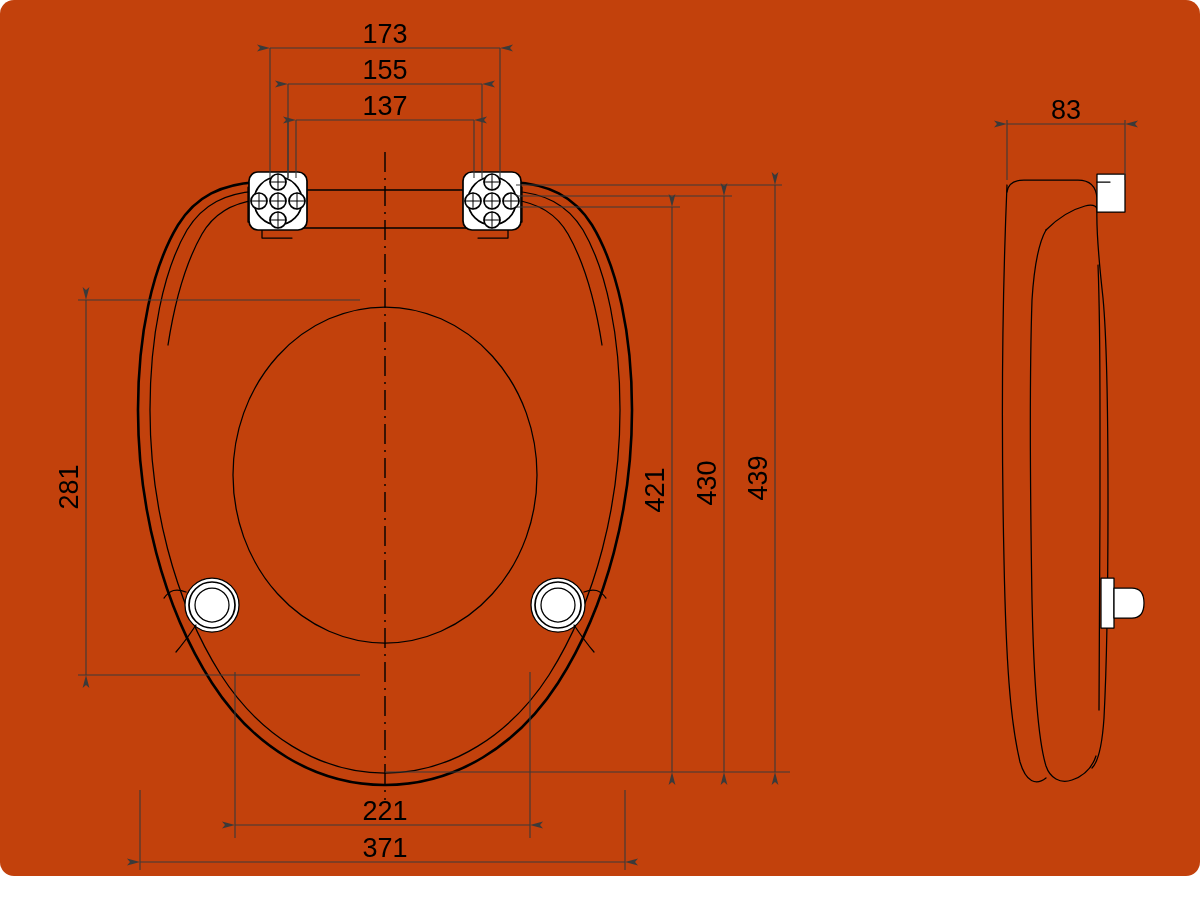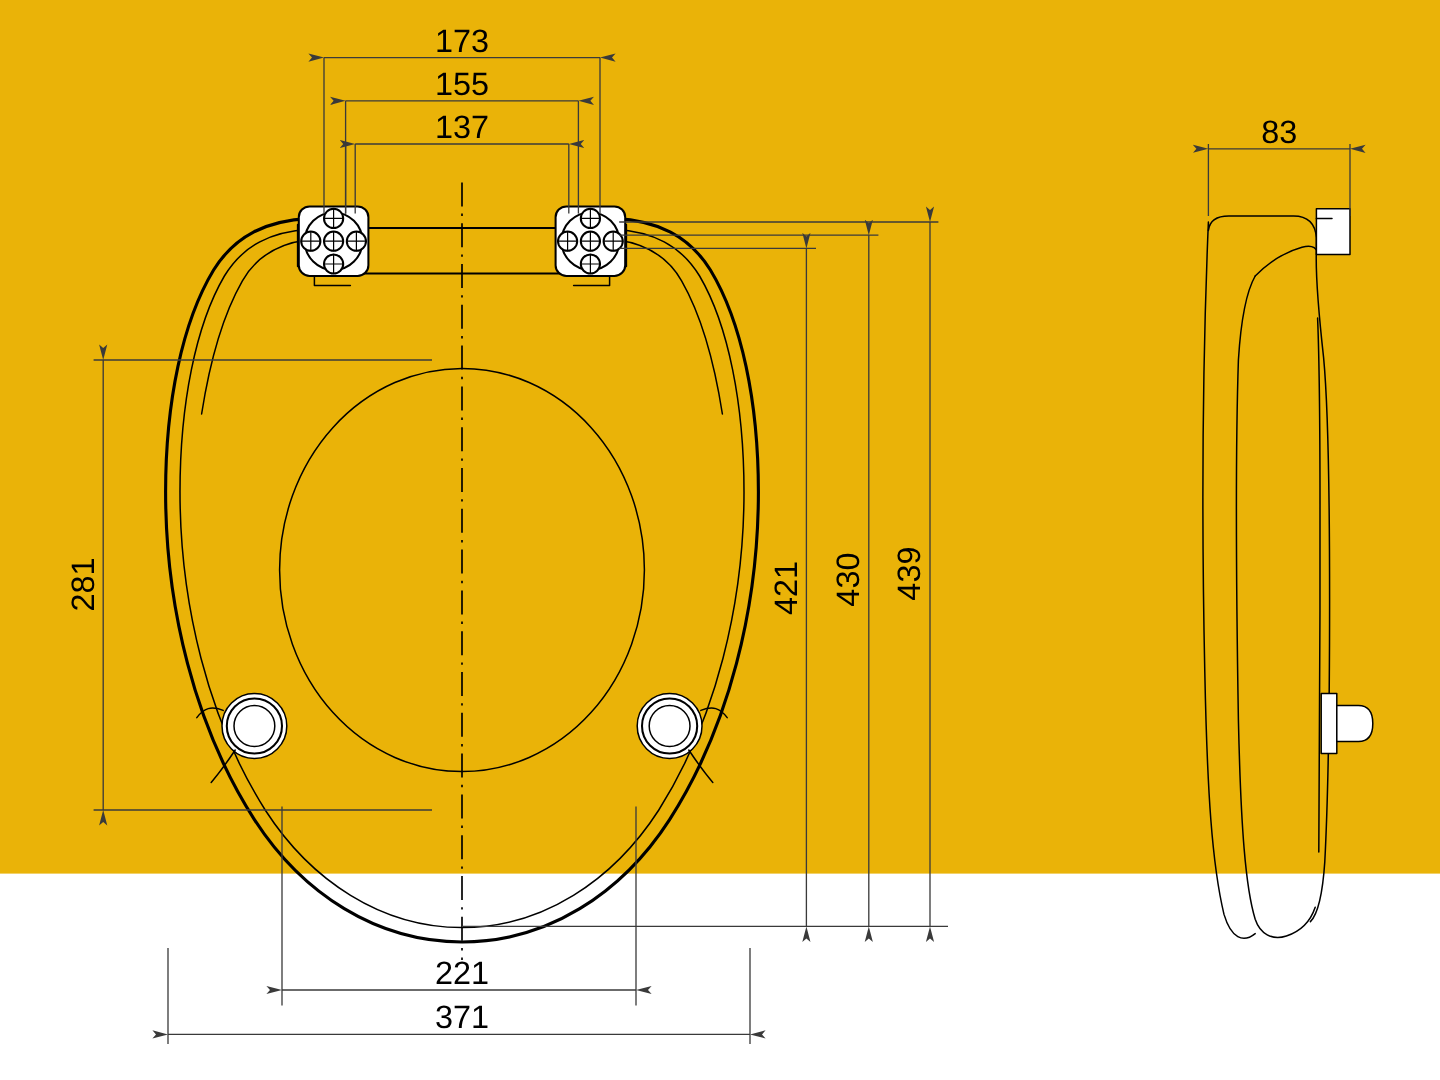--- a/index.html
+++ b/index.html
@@ -9,22 +9,23 @@
   }
   body {
     width: 1200px;
     height: 900px;
     font-family: "Liberation Sans", sans-serif;
     overflow: hidden;
   }
   #drawing-root {
     position: relative;
     width: 1200px;
-    height: 728px;
-    background: #eab308;
+    height: 876px;
+    background: #c2410c;
+    border-radius: 14px;
   }
   svg.dwg {
     position: absolute;
     top: 0;
     left: 0;
     width: 1200px;
     height: 900px;
   }
   .dim-line {
     stroke: #3a3a3a;

